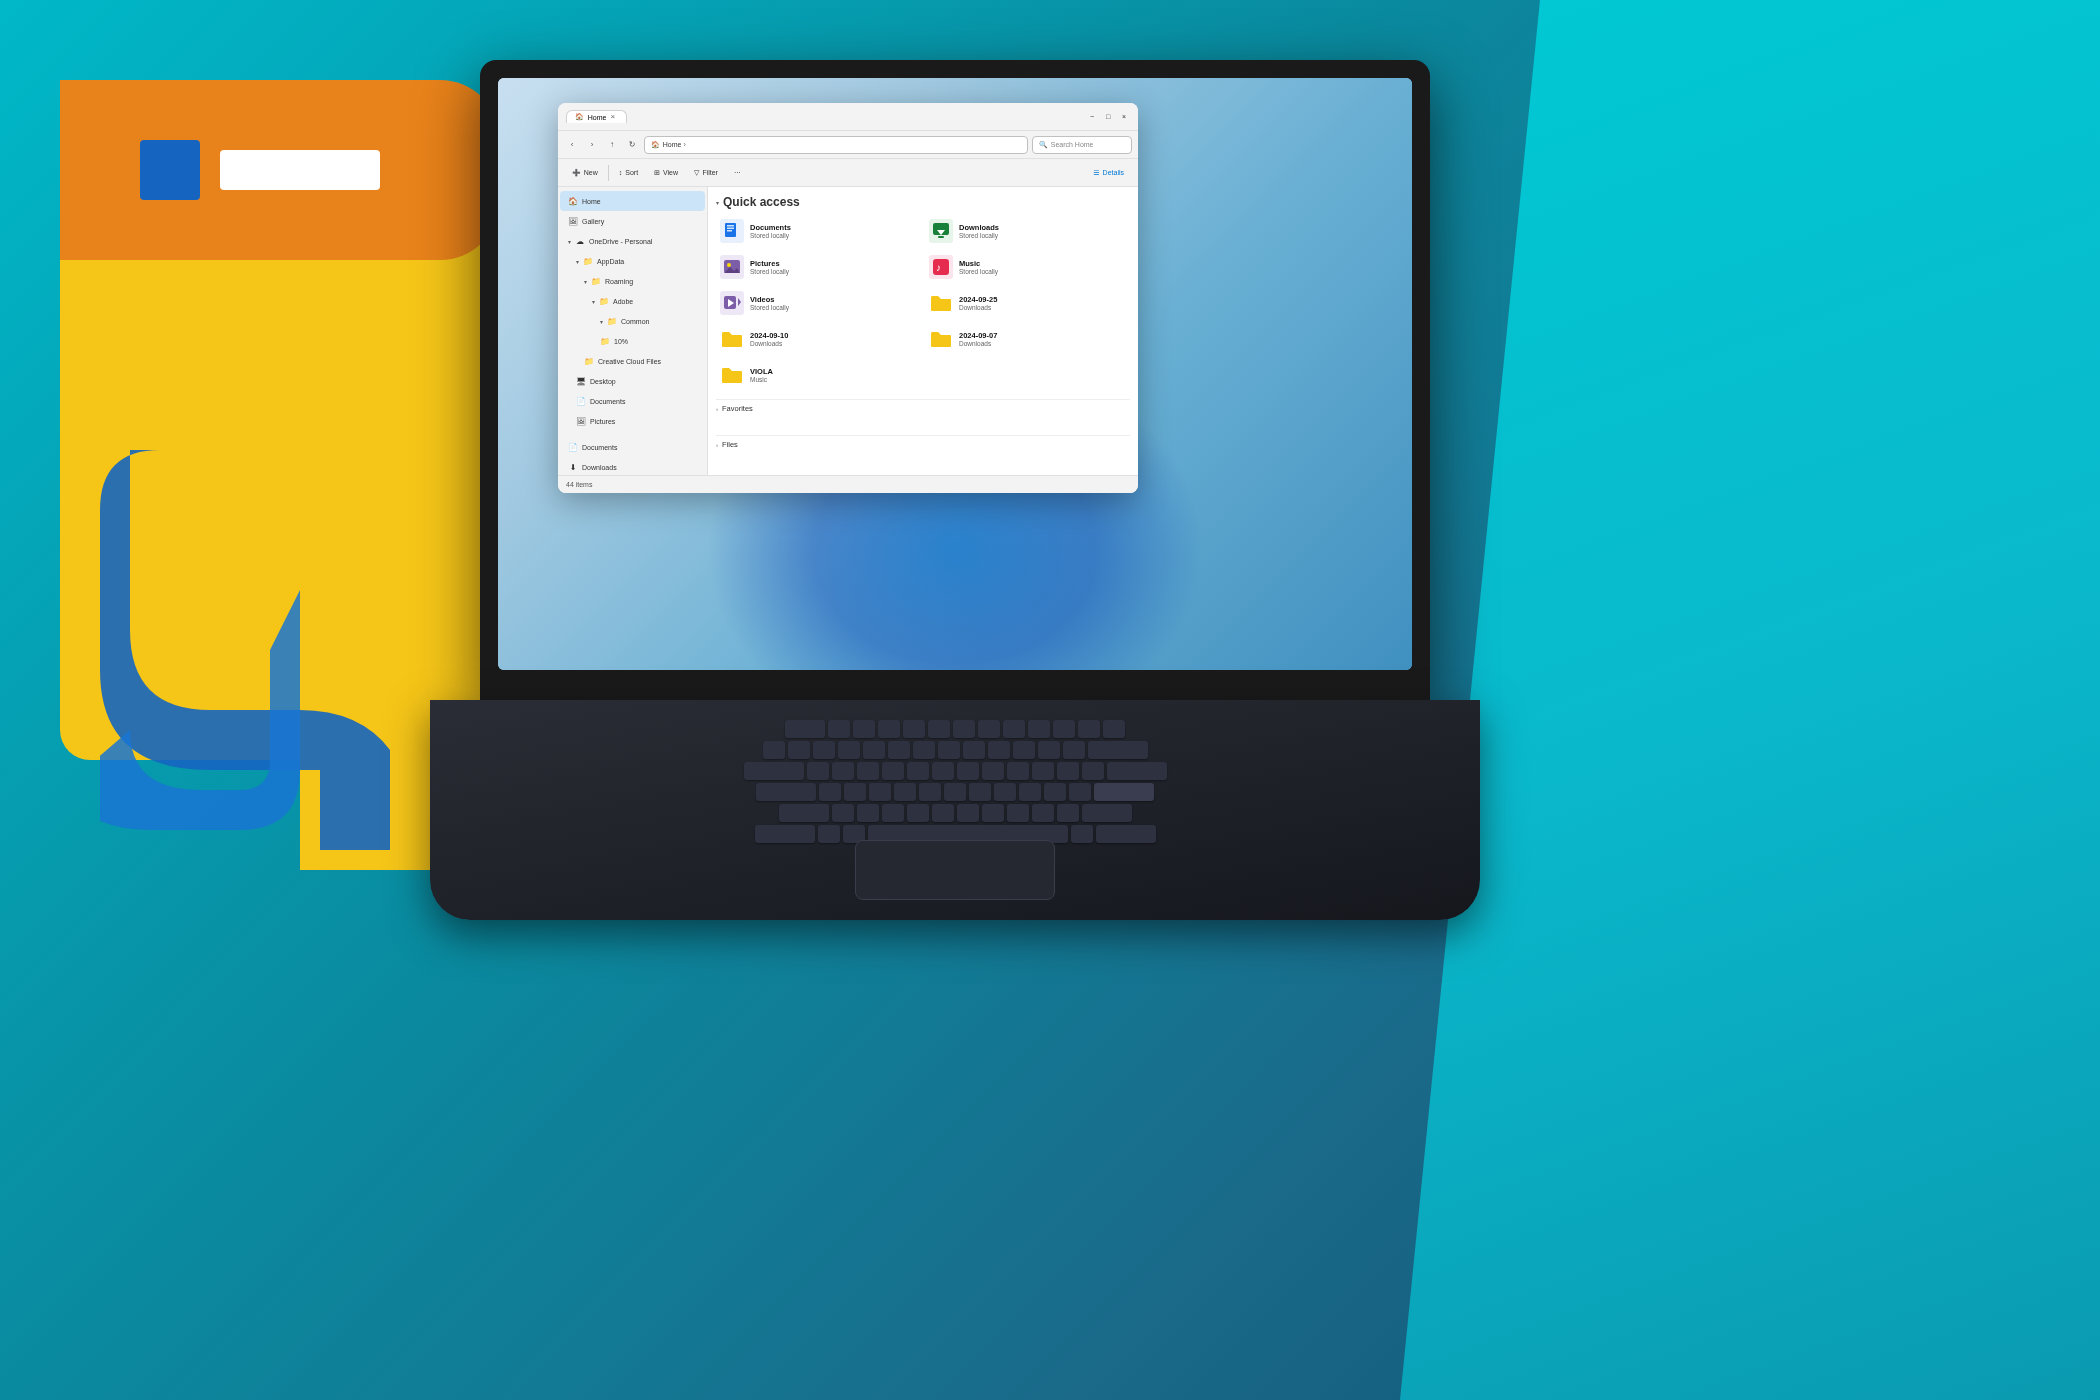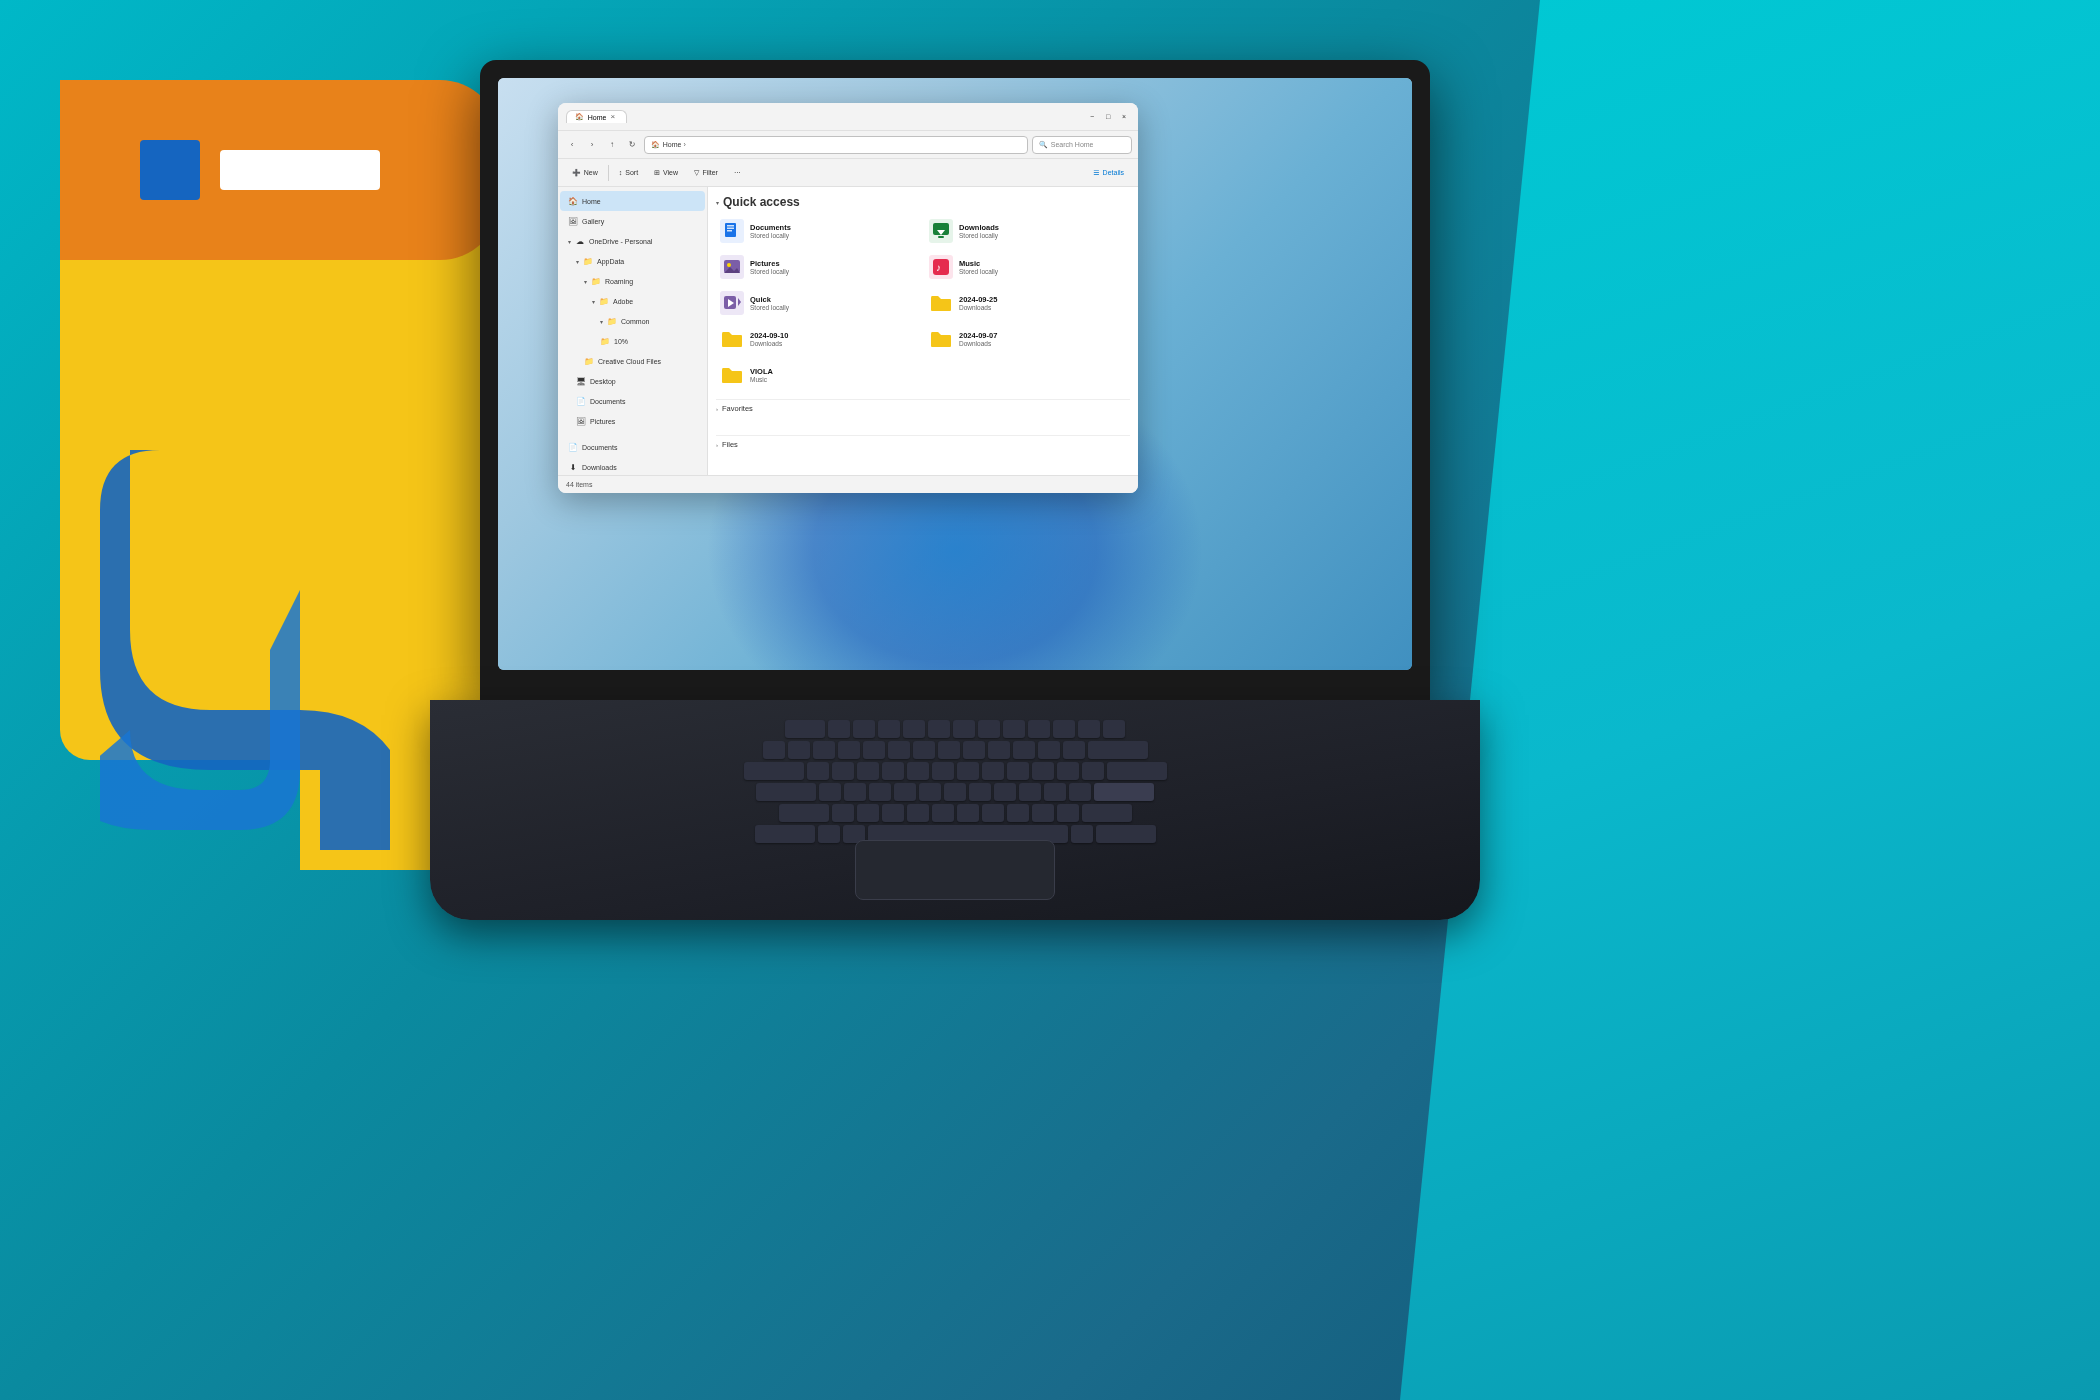--- a/index.html
+++ b/index.html
@@ -739,21 +739,21 @@
 
               <div class="file-item">
                 <div class="file-icon" style="background:#ede7f6;">
                   <svg width="18" height="18" viewBox="0 0 18 18">
                       <rect x="1" y="2" width="12" height="13" rx="2" fill="#7b5ea7"></rect>
                       <polygon points="15,4 18,8 15,12" fill="#7b5ea7"></polygon>
                       <polygon points="5,5 11,9 5,13" fill="white"></polygon>
                     </svg>
                 </div>
                 <div class="file-info">
-                  <span class="file-name">Quick</span>
+                  <span class="file-name">Videos</span>
                   <span class="file-sub">Stored locally</span>
                 </div>
               </div>
 
               <div class="file-item">
                 <div class="file-icon" style="background:transparent;">
                   <svg width="22" height="18" viewBox="0 0 22 18">
                       <path d="M1 4 L1 16 Q1 17 2 17 L20 17 Q21 17 21 16 L21 6 Q21 5 20 5 L11 5 L9 3 Q8.5 2 7.5 2 L2 2 Q1 2 1 4 Z" fill="#f5c518"></path>
                     </svg>
                 </div>

